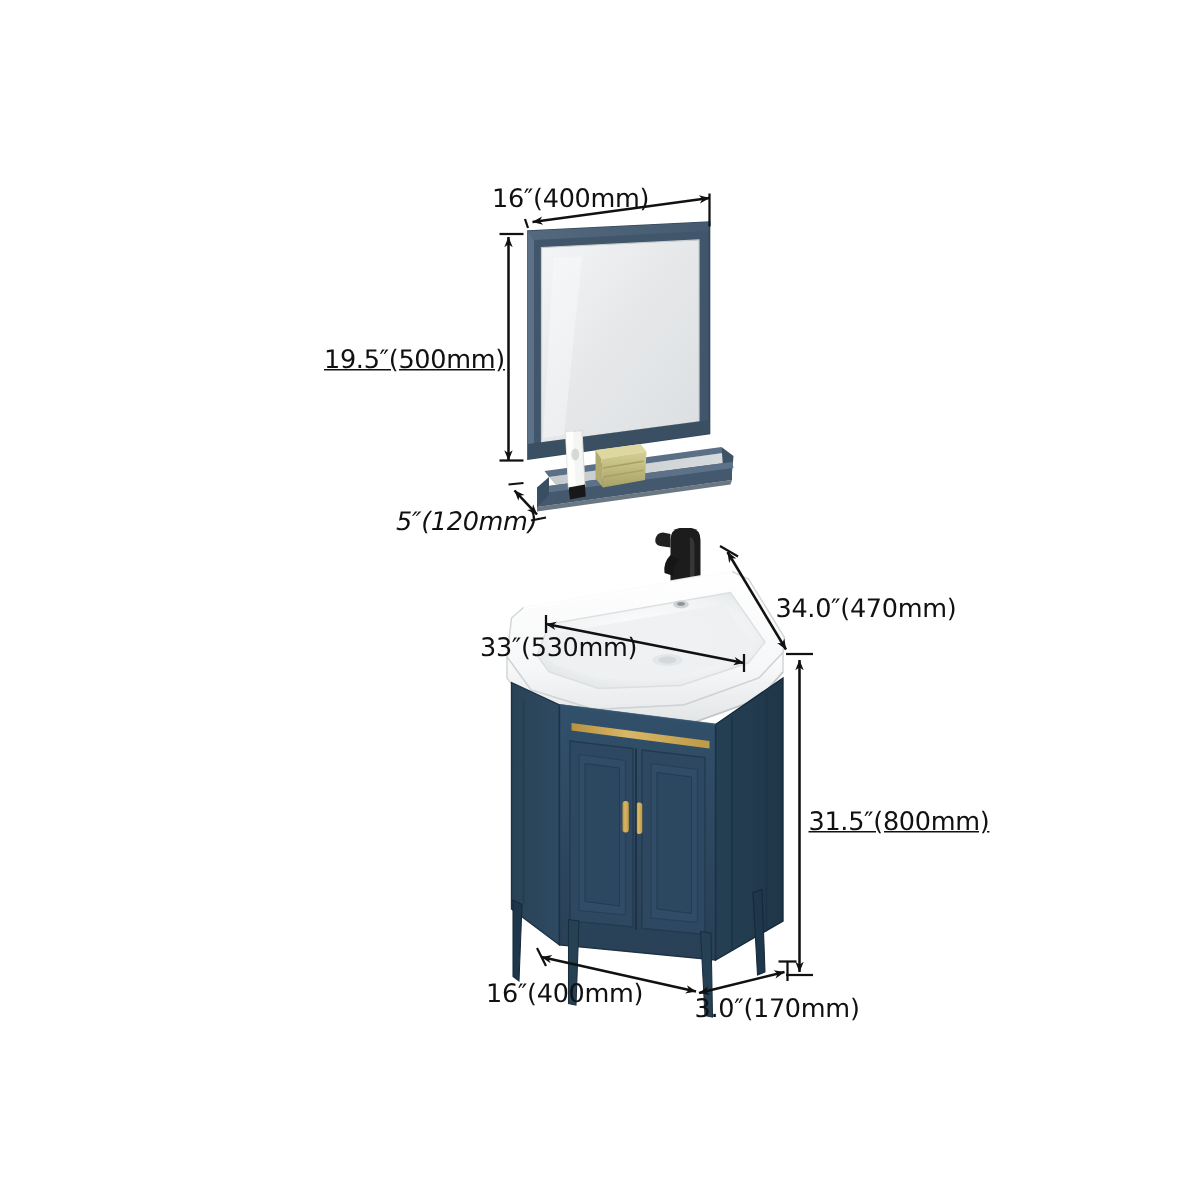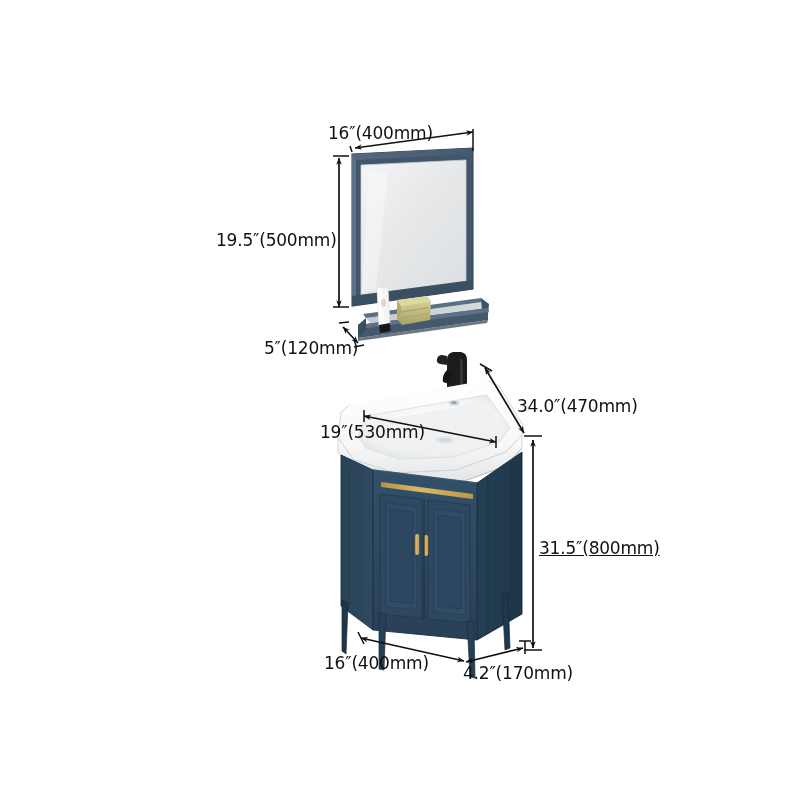--- a/index.html
+++ b/index.html
@@ -290,27 +290,27 @@
       <line x1="322" y1="632" x2="328" y2="644" stroke-width="1.5"></line>
 
       <line x1="430" y1="662" x2="487" y2="648" marker-start="url(#arrHeadStart)" marker-end="url(#arrHead)"></line>
       <line x1="483" y1="641" x2="495" y2="641" stroke-width="1.5"></line>
       <line x1="489" y1="641" x2="489" y2="654" stroke-width="1.5"></line>
     </g>
   </svg>
 
   <div class="dim-label" style="left:292px; top:125px;">16″(400mm)</div>
 
-  <div class="dim-label" style="left:180px; top:232px;">19.5″(500mm)</div>
-
-  <div class="dim-label" style="left:228px; top:340px;">5″(120mm)</div>
-
-  <div class="dim-label" style="left:284px; top:424px;">19″(530mm)</div>
+  <div class="dim-label" style="left:180px; top:232px;text-decoration:underline;">19.5″(500mm)</div>
+
+  <div class="dim-label" style="left:228px; top:340px;font-style:italic;">5″(120mm)</div>
+
+  <div class="dim-label" style="left:284px; top:424px;">33″(530mm)</div>
 
   <div class="dim-label" style="left:481px; top:398px;">34.0″(470mm)</div>
 
   <div class="dim-label" style="left:503px; top:540px;text-decoration:underline;">31.5″(800mm)</div>
 
   <div class="dim-label" style="left:288px; top:655px;">16″(400mm)</div>
 
-  <div class="dim-label" style="left:427px; top:665px;">4.2″(170mm)</div>
+  <div class="dim-label" style="left:427px; top:665px;">3.0″(170mm)</div>
 
 </div>
 
 </body></html>

